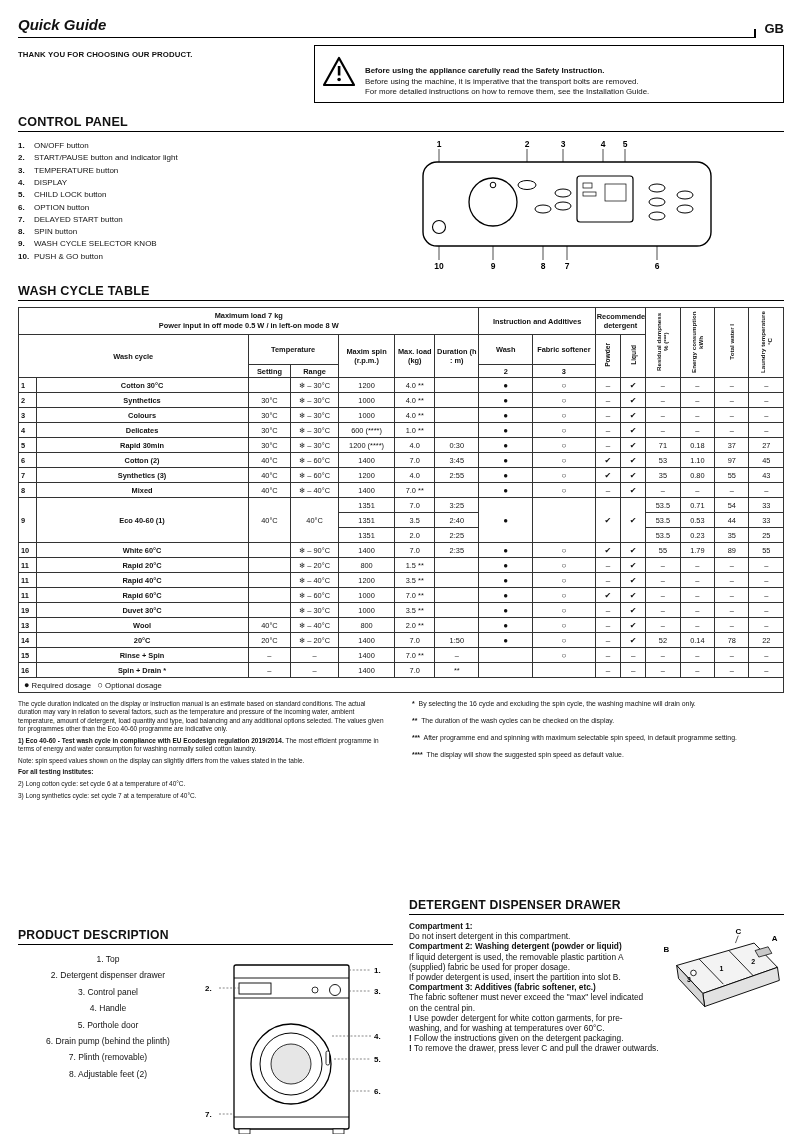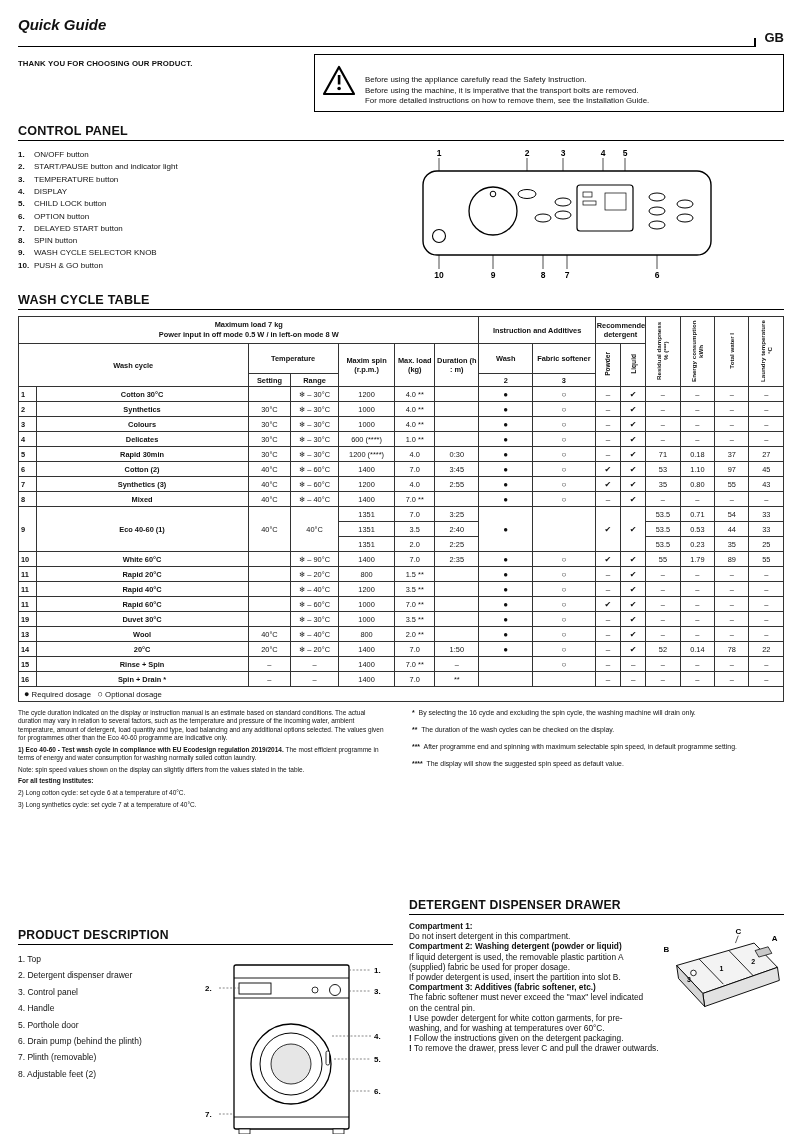--- a/index.html
+++ b/index.html
@@ -1,30 +1,30 @@
 <!DOCTYPE html>
 <html><head>
 <meta charset="utf-8">
 <style>
   html,body{margin:0;padding:0;background:#fff;}
   .page{width:802px;height:1134px;position:relative;background:#fff;color:#111;
         font-family:"Liberation Sans",sans-serif;box-sizing:border-box;padding:16px 18px;overflow:hidden;}
 
   
   .qg-header{display:flex;align-items:flex-end;}
-  .qg-left{flex:1;border-bottom:1.6px solid #000;padding-bottom:12px;margin-right:9px;position:relative;}
+  .qg-left{flex:1;border-bottom:1.6px solid #000;padding-bottom:3px;margin-right:9px;position:relative;}
   .qg-left::after{content:"";position:absolute;right:0;bottom:-1px;width:1.6px;height:9px;background:#000;}
   .qg-title{font-size:15px;font-weight:bold;font-style:italic;}
   .qg-gb{font-size:13px;font-weight:bold;padding-bottom:2px;}
 
   .top-row{display:flex;margin-top:7px;gap:14px;}
   .thanks{width:282px;font-size:7.8px;font-weight:bold;padding-top:5px;letter-spacing:.1px;}
   .warning-box{flex:1;border:1.6px solid #000;display:flex;align-items:center;gap:9px;padding:4px 8px 4px 7px;}
   .warn-text{font-size:7.9px;line-height:1.35;}
-  .warn-text .b1{font-weight:normal;margin-top:16px;}
+  .warn-text .b1{font-weight:bold;margin-top:16px;}
 
   .sec-head{font-size:12.6px;font-weight:bold;border-bottom:1.1px solid #000;padding-bottom:2px;margin-top:12px;margin-bottom:6px;letter-spacing:.2px;}
 
   
   .cp-flex{display:flex;}
   .cp-list{width:332px;font-size:8px;padding-top:2px;}
   .cp-item{display:flex;line-height:12.3px;}
   .cp-item b{min-width:16px;}
   .cp-diagram{flex:1;height:134px;}
   .cp-diagram svg{display:block;width:100%;height:134px;}
@@ -55,21 +55,21 @@
   .foot-right p{margin:0 0 8px 0;}
   .foot-right b{margin-right:2px;}
 
   
   .bottom{position:absolute;left:18px;right:18px;top:898px;display:flex;gap:16px;align-items:flex-start;}
   .bot-left{width:375px;margin-top:30px;}
   .bot-right{flex:1;}
   .bot-left .sec-head,.bot-right .sec-head{margin-top:0;font-size:12.2px;}
   .pd-flex{display:flex;margin-top:6px;}
   .pd-list{width:180px;font-size:8.5px;}
-  .pd-item{line-height:16.4px;}
+  .pd-item{line-height:16.4px;text-align:center;}
   .pd-fig{width:192px;height:202px;}
   .pd-fig svg{display:block;width:192px;height:202px;}
   .disp-body{font-size:8.3px;line-height:1.23;margin-top:4px;}
   .disp-fig{float:right;width:126px;height:102px;margin:0 0 4px 5px;}
   .disp-fig svg{display:block;width:126px;height:102px;}
   .disp-p{margin:0;}
   .disp-b{font-weight:bold;}
 
   svg text{font-family:"Liberation Sans",sans-serif;}
 </style>

